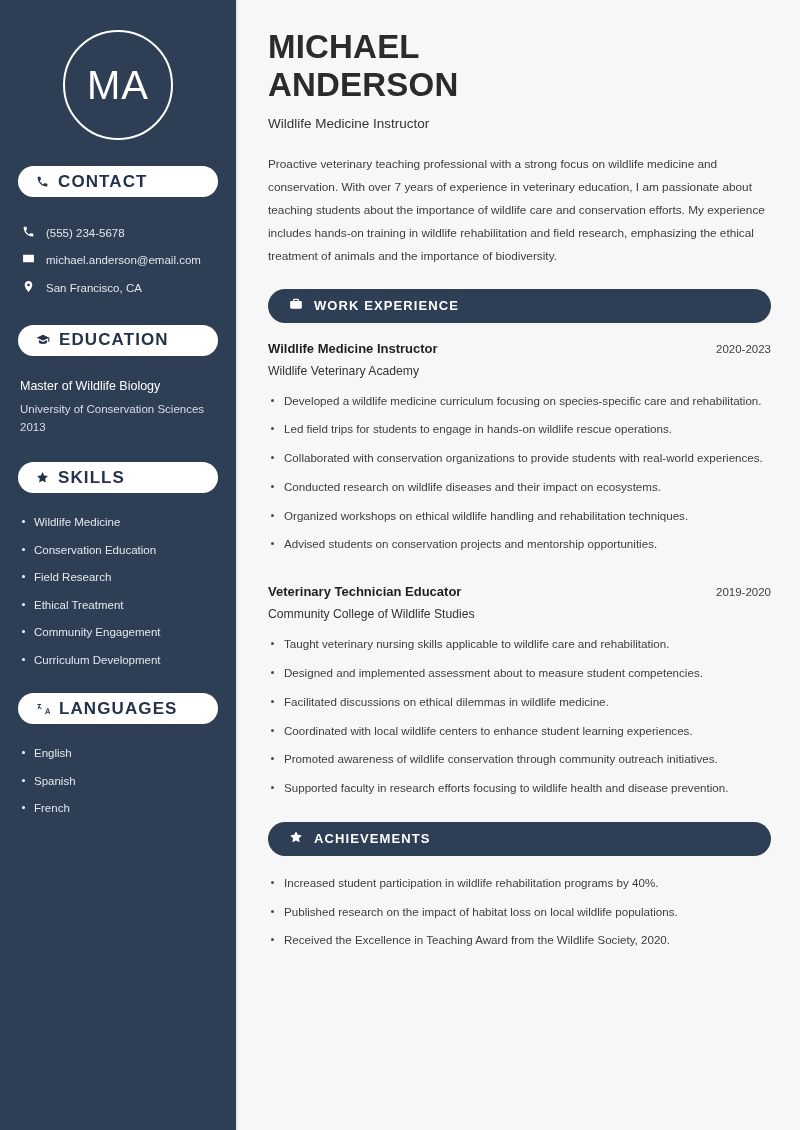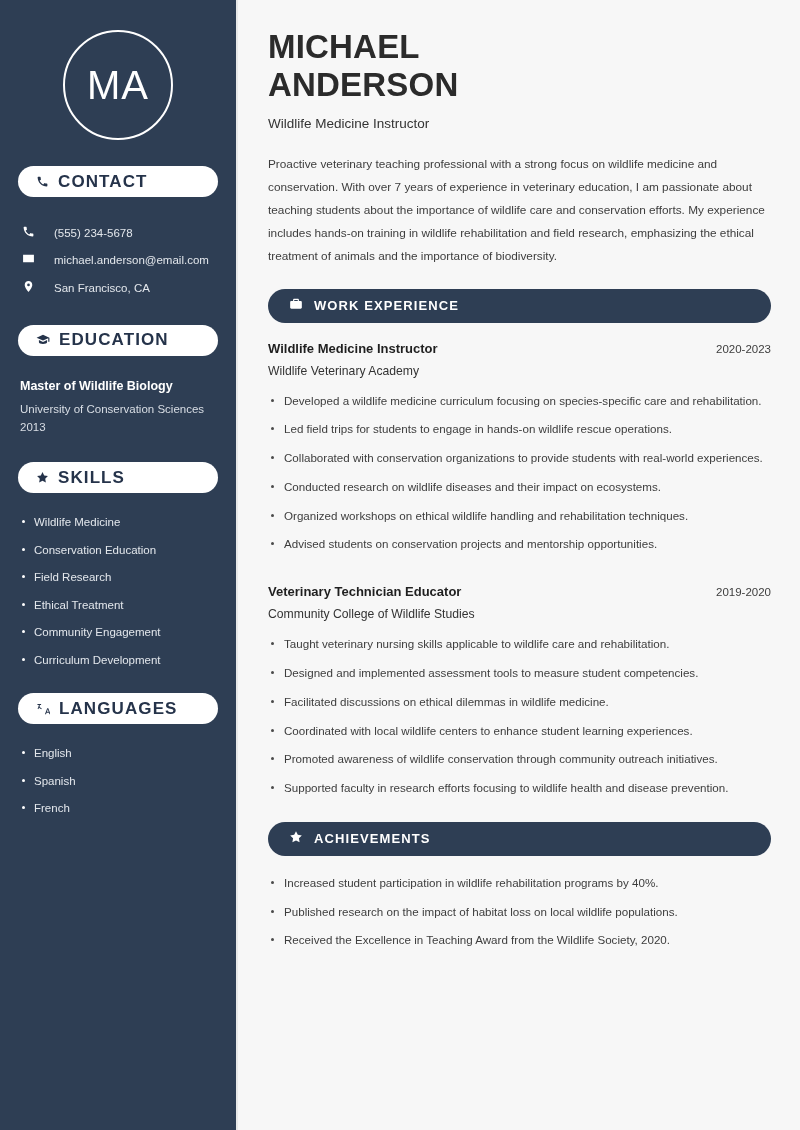--- a/index.html
+++ b/index.html
@@ -63,32 +63,32 @@
     font-weight: bold;
     letter-spacing: 1.1px;
     margin-bottom: 22px;
   }
   .pill svg { display: block; flex: 0 0 auto; }
 
   .contact-list { margin-bottom: 22px; }
   .contact-row {
     display: flex;
     align-items: center;
-    gap: 19px;
+    gap: 11px;
     font-size: 11.5px;
     color: #e3e7ec;
     padding: 5.5px 4px;
     line-height: 1.3;
   }
   .contact-row svg { flex: 0 0 auto; }
 
   .edu-block { padding: 0 2px; margin-bottom: 26px; }
   .edu-degree {
     font-size: 12.5px;
-    font-weight: bold;
+    font-weight: normal;
     color: #ffffff;
     margin-bottom: 6px;
     line-height: 1.35;
   }
   .edu-school {
     font-size: 11.5px;
     color: #d9dee5;
     line-height: 1.55;
   }
   .edu-year {
@@ -346,21 +346,21 @@
     <div class="spacer-lg"></div>
 
     <div class="job">
       <div class="job-head">
         <span class="job-role">Veterinary Technician Educator</span>
         <span class="job-date">2019-2020</span>
       </div>
       <div class="job-org">Community College of Wildlife Studies</div>
       <ul class="main-list">
         <li>Taught veterinary nursing skills applicable to wildlife care and rehabilitation.</li>
-        <li>Designed and implemented assessment tools to measure student competencies.</li>
+        <li>Designed and implemented assessment about to measure student competencies.</li>
         <li>Facilitated discussions on ethical dilemmas in wildlife medicine.</li>
         <li>Coordinated with local wildlife centers to enhance student learning experiences.</li>
         <li>Promoted awareness of wildlife conservation through community outreach initiatives.</li>
         <li>Supported faculty in research efforts focusing to wildlife health and disease prevention.</li>
       </ul>
     </div>
 
     <div class="spacer-sm"></div>
 
     <div class="bar">

